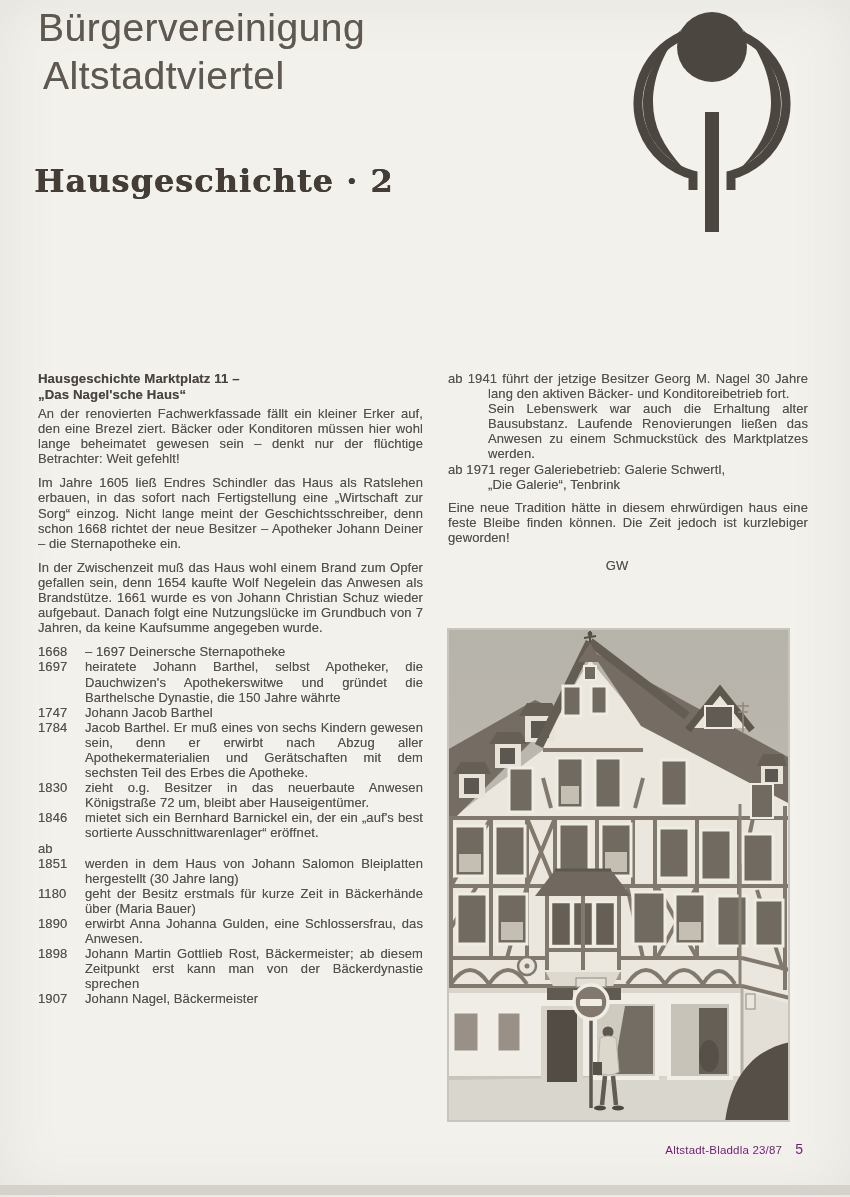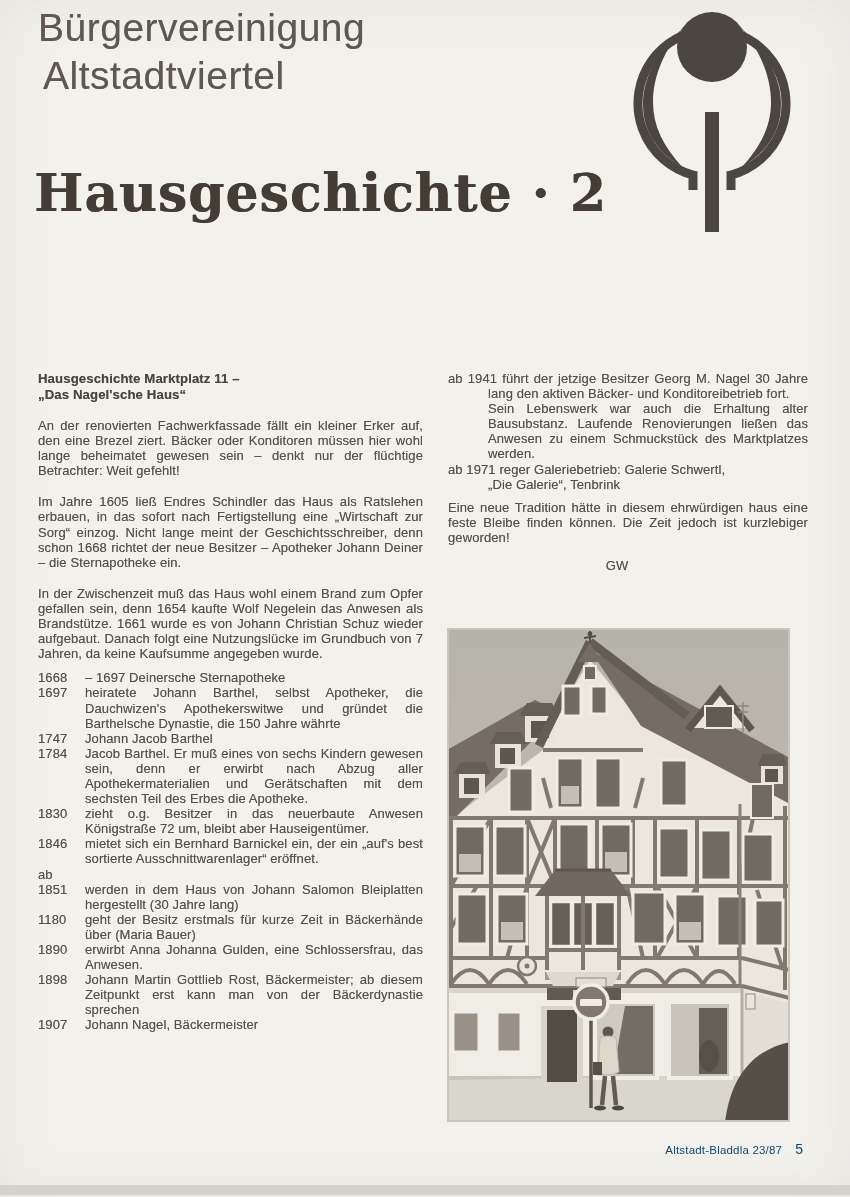--- a/index.html
+++ b/index.html
@@ -4,41 +4,41 @@
 <style>
   html,body{margin:0;padding:0;background:#9a958d;}
   .page{position:relative;width:850px;height:1197px;margin:0 auto;background:#f3f1ec;
         overflow:hidden;font-family:"Liberation Sans",sans-serif;
         box-shadow:inset 0 0 60px rgba(110,104,95,.10);}
   .org{position:absolute;left:38px;top:4px;font-size:39px;line-height:48px;
        color:#5e5850;letter-spacing:.5px;text-shadow:0 0 .6px rgba(94,88,80,.55);}
   .org div:nth-child(2){padding-left:5px;}
   .org div:nth-child(3){padding-left:3px;}
   .fraktur{position:absolute;left:34px;top:162px;font-family:"DejaVu Serif",serif;
-       font-weight:bold;font-size:52px;color:#433d36;letter-spacing:1px;
+       font-weight:bold;font-size:32px;color:#433d36;letter-spacing:1px;
        text-shadow:.6px 0 0 #433d36;}
   .logo{position:absolute;left:627px;top:0;width:166px;height:245px;}
   .col{position:absolute;top:371px;font-size:13px;line-height:15.1px;color:#55504a;
        text-align:justify;letter-spacing:.1px;text-shadow:0 0 .4px rgba(85,80,74,.6);}
   .col-left{left:38px;width:385px;}
   .col-right{left:448px;width:360px;}
   h3.art{font-size:13.2px;font-weight:bold;margin:0 0 4px;color:#49443d;text-align:left;line-height:15.5px;}
-  .para{margin:16px 0 9px;}
+  .para{margin:4px 0 9px;}
   .entry{padding-left:47px;text-indent:-47px;}
   .yr{display:inline-block;width:47px;text-indent:0;}
   .col-right .entry{padding-left:40px;text-indent:-40px;}
   .yr2{display:inline;}
   .t-text{white-space:pre-line;}
   .extra{text-indent:0;margin:0;}
   .closing{margin:8px 0 0;}
   .gw{text-align:center;padding-right:22px;margin-top:13px;}
   .photoWrap{position:absolute;left:447px;top:628px;width:343px;height:494px;}
   .photoWrap svg{display:block;width:100%;height:100%;}
   .footer{position:absolute;left:447px;top:1141px;width:356px;display:flex;
-          justify-content:flex-end;align-items:baseline;gap:13px;color:#0c4a6e;}
+          justify-content:flex-end;align-items:baseline;gap:13px;color:#701a75;}
   .f-j{font-size:11.5px;letter-spacing:.2px;}
   .f-p{font-size:14px;}
   .scanbar{position:absolute;left:0;top:1185px;width:850px;height:10px;background:#d5d2cc;}
 </style>
 </head>
 <body>
 
 <div class="page">
 
   <div class="org">

